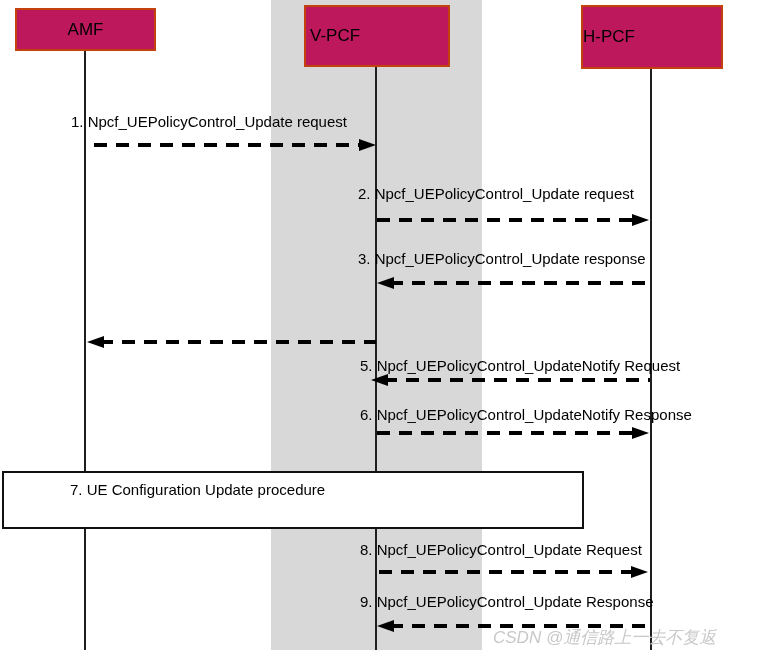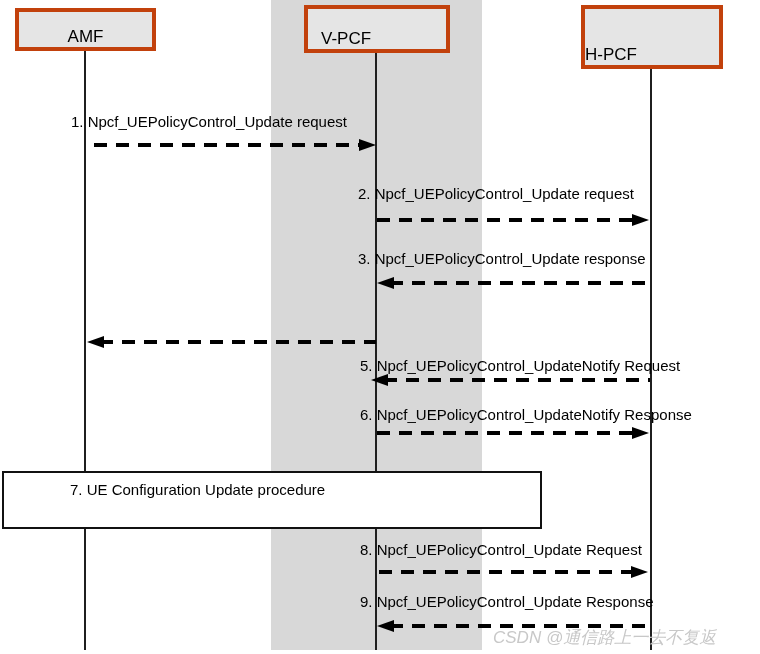--- a/index.html
+++ b/index.html
@@ -29,30 +29,30 @@
     background: #1f1f1f;
     z-index: 1;
   }
   #life-amf  { left: 84px; }
   #life-vpcf { left: 375px; }
   #life-hpcf { left: 650px; }
   
   .actor {
     position: absolute;
     box-sizing: border-box;
-    background: #e5e5e5;
-    border: 4px solid #c2410c;
+    background: #be185d;
+    border: 2px solid #c2410c;
     display: flex;
-    align-items: flex-end;
+    align-items: center;
     font-size: 17px;
     z-index: 2;
     white-space: nowrap;
   }
   #actor-amf  { left: 15px;  top: 8px; width: 141px; height: 43px; justify-content: center; }
-  #actor-vpcf { left: 304px; top: 5px; width: 146px; height: 48px; padding-left: 13px; }
+  #actor-vpcf { left: 304px; top: 5px; width: 146px; height: 62px; padding-left: 4px; }
   #actor-hpcf { left: 581px; top: 5px; width: 142px; height: 64px; }
   
   .msg-label {
     position: absolute;
     font-size: 15px;
     white-space: nowrap;
     z-index: 5;
   }
   #l1 { left: 71px;  top: 113px; }
   #l2 { left: 358px; top: 185px; }
@@ -84,21 +84,21 @@
   #a3 { left: 377px; top: 277px; width: 273px; }
   #a4 { left: 87px;  top: 336px; width: 289px; }
   #a5 { left: 371px; top: 374px; width: 279px; }
   #a6 { left: 377px; top: 427px; width: 272px; }
   #a8 { left: 379px; top: 566px; width: 269px; }
   #a9 { left: 377px; top: 620px; width: 268px; }
   
   #proc-box {
     position: absolute;
     left: 2px; top: 471px;
-    width: 540px; height: 58px;
+    width: 582px; height: 58px;
     box-sizing: border-box;
     background: #ffffff;
     border: 2px solid #111111;
     z-index: 4;
   }
   #proc-box .proc-label {
     position: absolute;
     left: 66px; top: 8px;
     font-size: 15px;
     white-space: nowrap;

